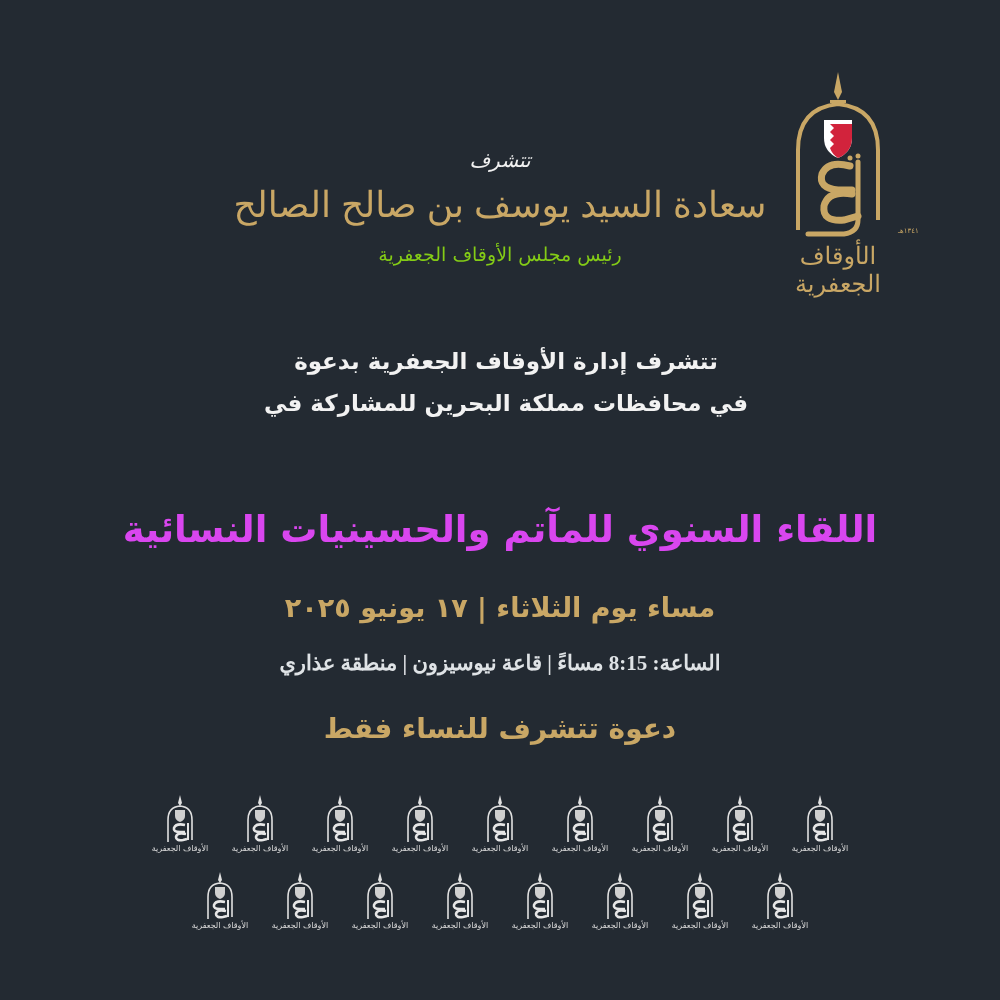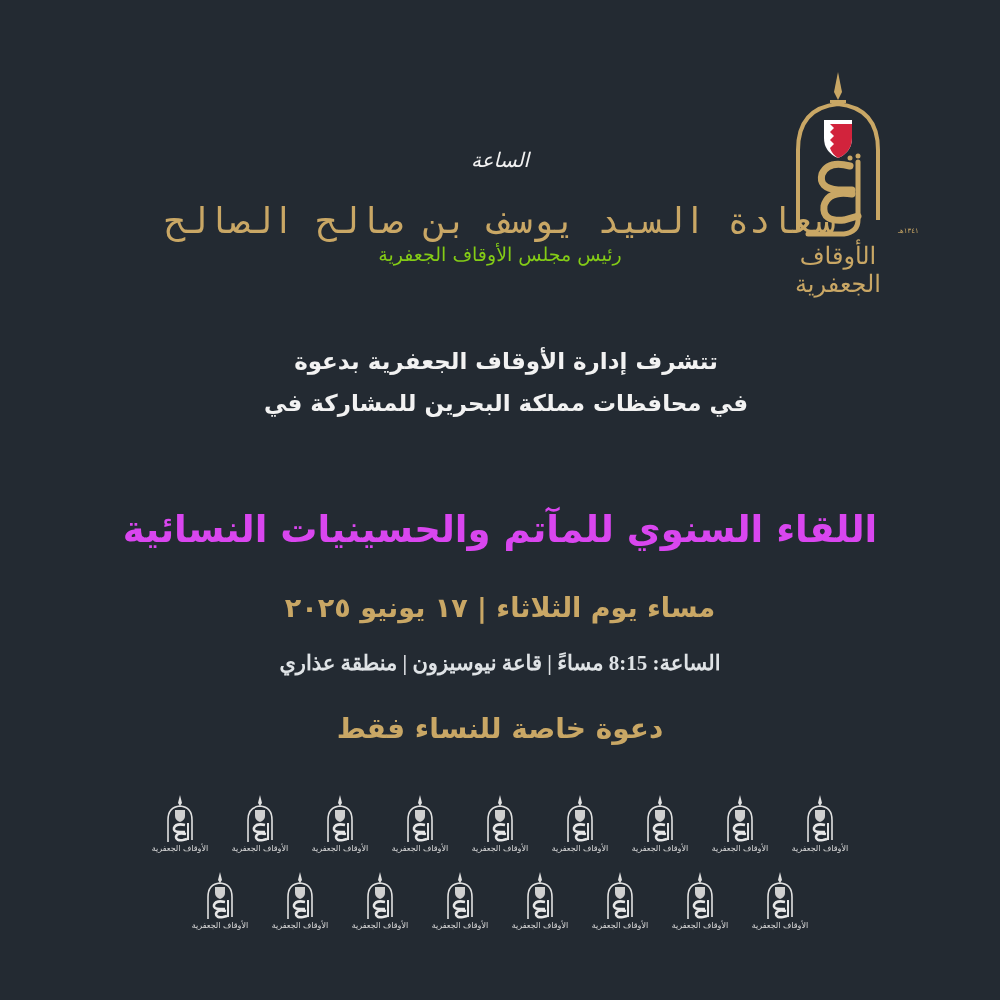--- a/index.html
+++ b/index.html
@@ -25,21 +25,21 @@
     font-family: Liberation Sans, sans-serif; font-size: 7px; color: #c9a765;
     direction: rtl;
     margin-left: 38px;
   }
 
   .attendance {
     top: 148px; font-family: "DejaVu Serif", serif; font-style: italic;
     font-size: 20px; color: #f1f1f1;
   }
   .honoree {
-    top: 200px; font-family: Liberation Mono, monospace;
+    top: 184px; font-family: Liberation Sans, sans-serif;
     font-size: 36px; color: #c9a765; letter-spacing: -1px;
   }
   .honoree-title {
     top: 243px; font-family: "DejaVu Serif", serif;
     font-size: 19px; color: #84cc16;
   }
   .intro {
     top: 340px; font-family: "DejaVu Sans", sans-serif; font-weight: bold;
     font-size: 23px; color: #f2f2f2; line-height: 42px; padding-left: 6px;
   }
@@ -87,33 +87,33 @@
     <path d="M82 96 Q60 90 54 104 Q50 118 70 120 L84 120" fill="none" stroke="#c9a765" stroke-width="7" stroke-linecap="round"></path>
     <path d="M84 124 Q60 120 56 136 Q54 152 76 150 L90 146" fill="none" stroke="#c9a765" stroke-width="7" stroke-linecap="round"></path>
     <path d="M90 92 L90 150 Q90 162 76 164 L40 164" fill="none" stroke="#c9a765" stroke-width="5" stroke-linecap="round"></path>
     <circle cx="82" cy="88" r="2.5" fill="#c9a765"></circle>
     <circle cx="90" cy="86" r="2.5" fill="#c9a765"></circle>
   </svg>
   <span class="big-logo-year">١٣٤١هـ</span>
   <div class="big-logo-text">الأوقاف الجعفرية</div>
 </div>
 
-<div class="abs center attendance">الساعة</div>
+<div class="abs center attendance">تتشرف</div>
 <div class="abs center honoree">سعادة السيد يوسف بن صالح الصالح</div>
 <div class="abs center honoree-title">رئيس مجلس الأوقاف الجعفرية</div>
 
 <div class="abs center intro">
   <div>تتشرف إدارة الأوقاف الجعفرية بدعوة</div>
   <div>في محافظات مملكة البحرين للمشاركة في</div>
 </div>
 
 <div class="abs center event-title">اللقاء السنوي للمآتم والحسينيات النسائية</div>
 <div class="abs center date-line">مساء يوم الثلاثاء | ١٧ يونيو ٢٠٢٥</div>
 <div class="abs center details-line">الساعة: 8:15 مساءً | قاعة نيوسيزون | منطقة عذاري</div>
-<div class="abs center note">دعوة خاصة للنساء فقط</div>
+<div class="abs center note">دعوة تتشرف للنساء فقط</div>
 
 <div id="sponsor-rows">
     <div class="small-logo" style="left: 155px; top: 794px;"><svg width="50" height="50" viewBox="0 0 50 50">
         <path d="M25 1 L27 9 L25 12 L23 9 Z" fill="#e0e0e0"></path>
         <path d="M13 48 L13 26 Q13 13 25 12 Q37 13 37 26 L37 46" fill="none" stroke="#e0e0e0" stroke-width="1.6"></path>
         <path d="M20 16 L30 16 L30 22 Q30 26 25 28 Q20 26 20 22 Z" fill="#cfcfcf"></path>
         <path d="M30 31 Q21 29 19 34 Q18 38 25 38 L30 38" fill="none" stroke="#e6e6e6" stroke-width="2.6"></path>
         <path d="M31 40 Q22 38 21 43 Q21 47 28 46 L32 45" fill="none" stroke="#e6e6e6" stroke-width="2.6"></path>
         <path d="M33 29 L33 46" stroke="#e6e6e6" stroke-width="2"></path>
       </svg><div class="sl-text">الأوقاف الجعفرية</div></div>

